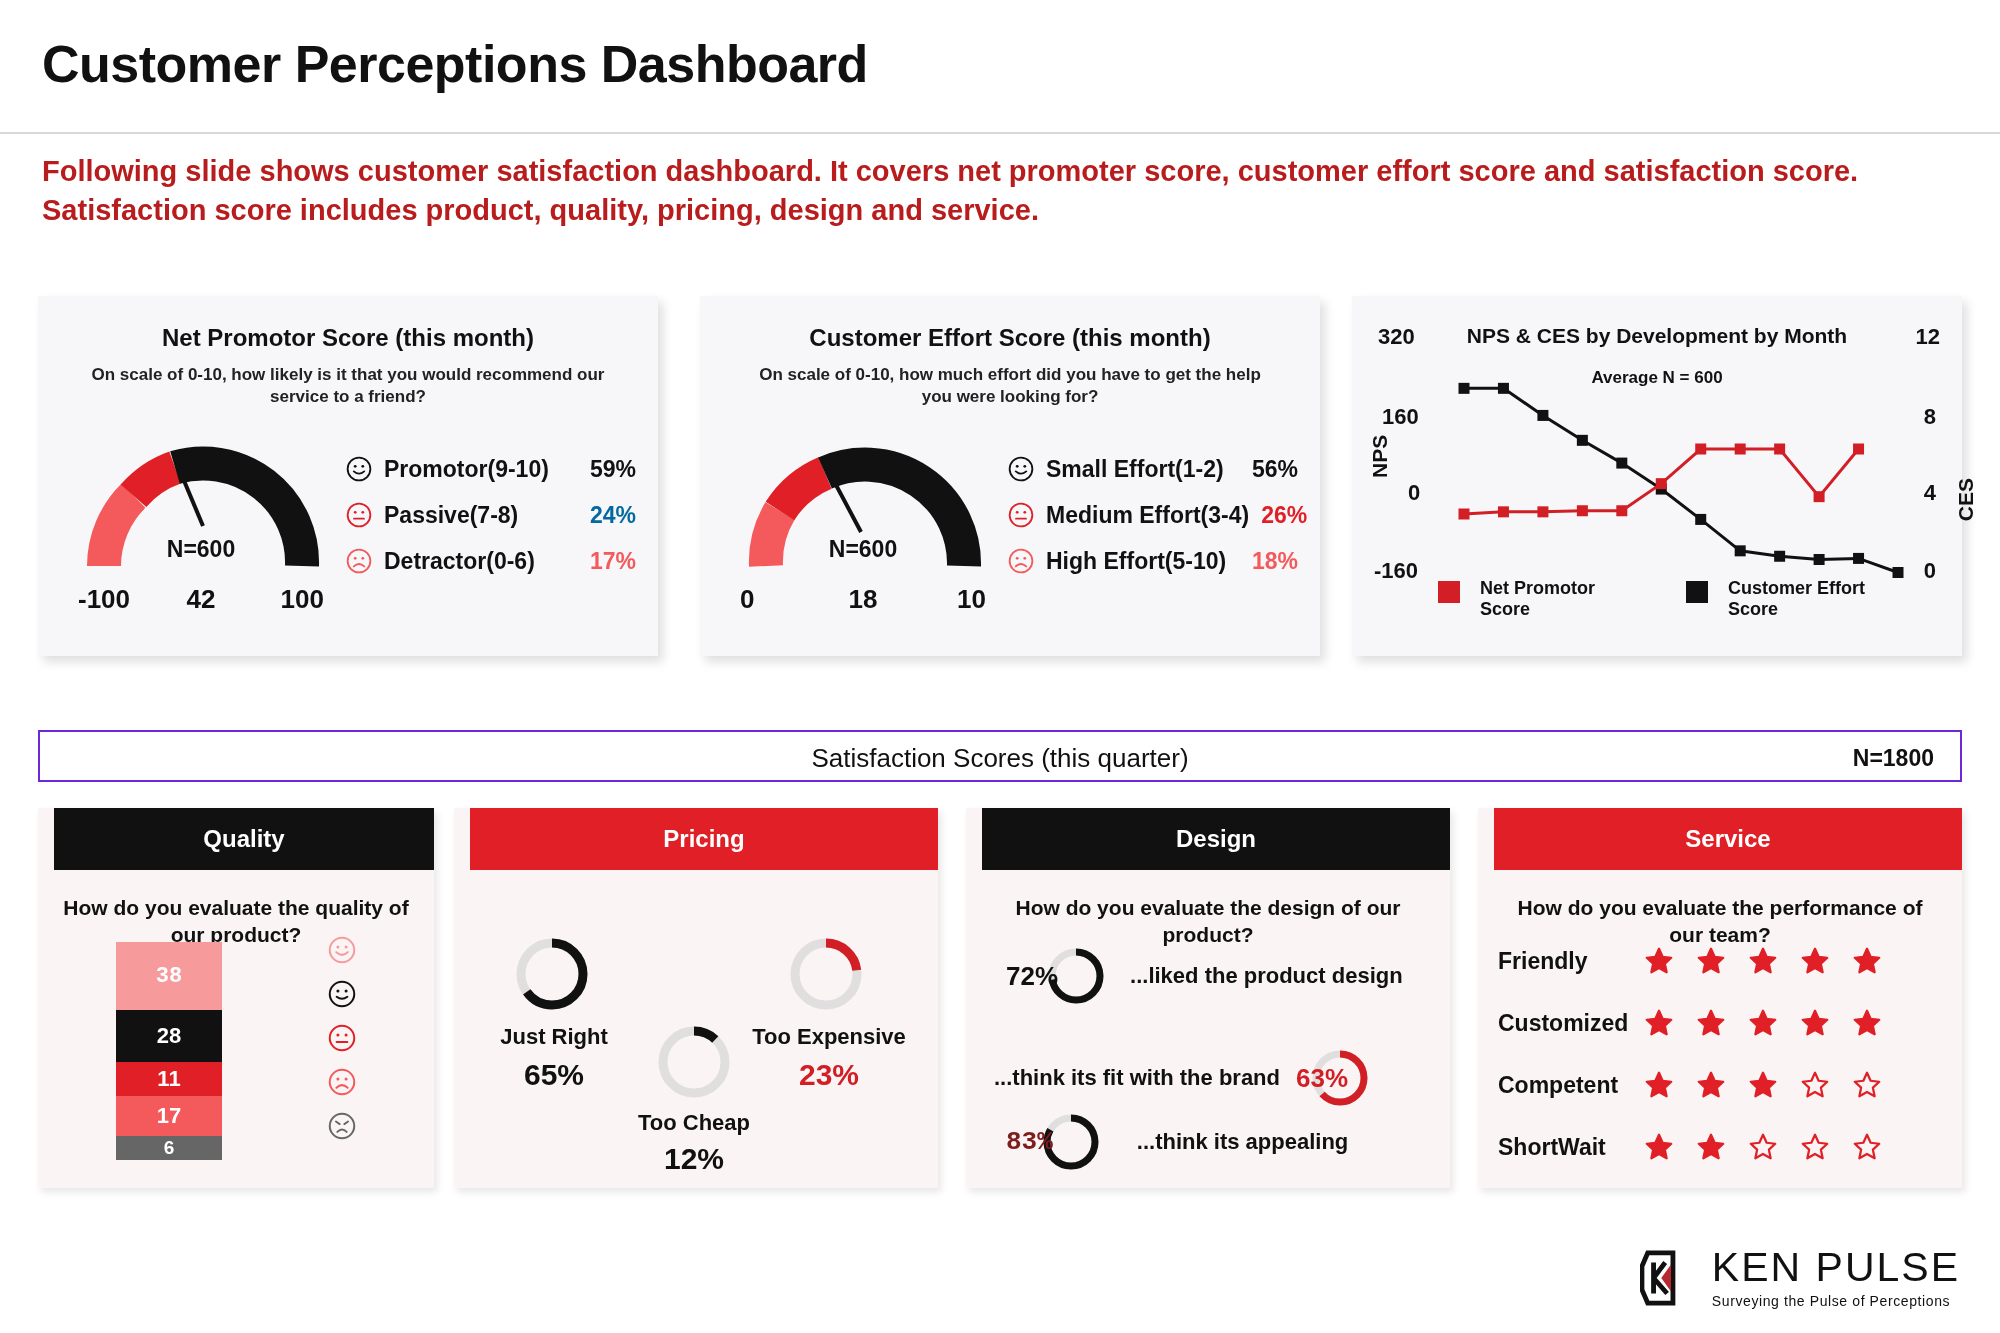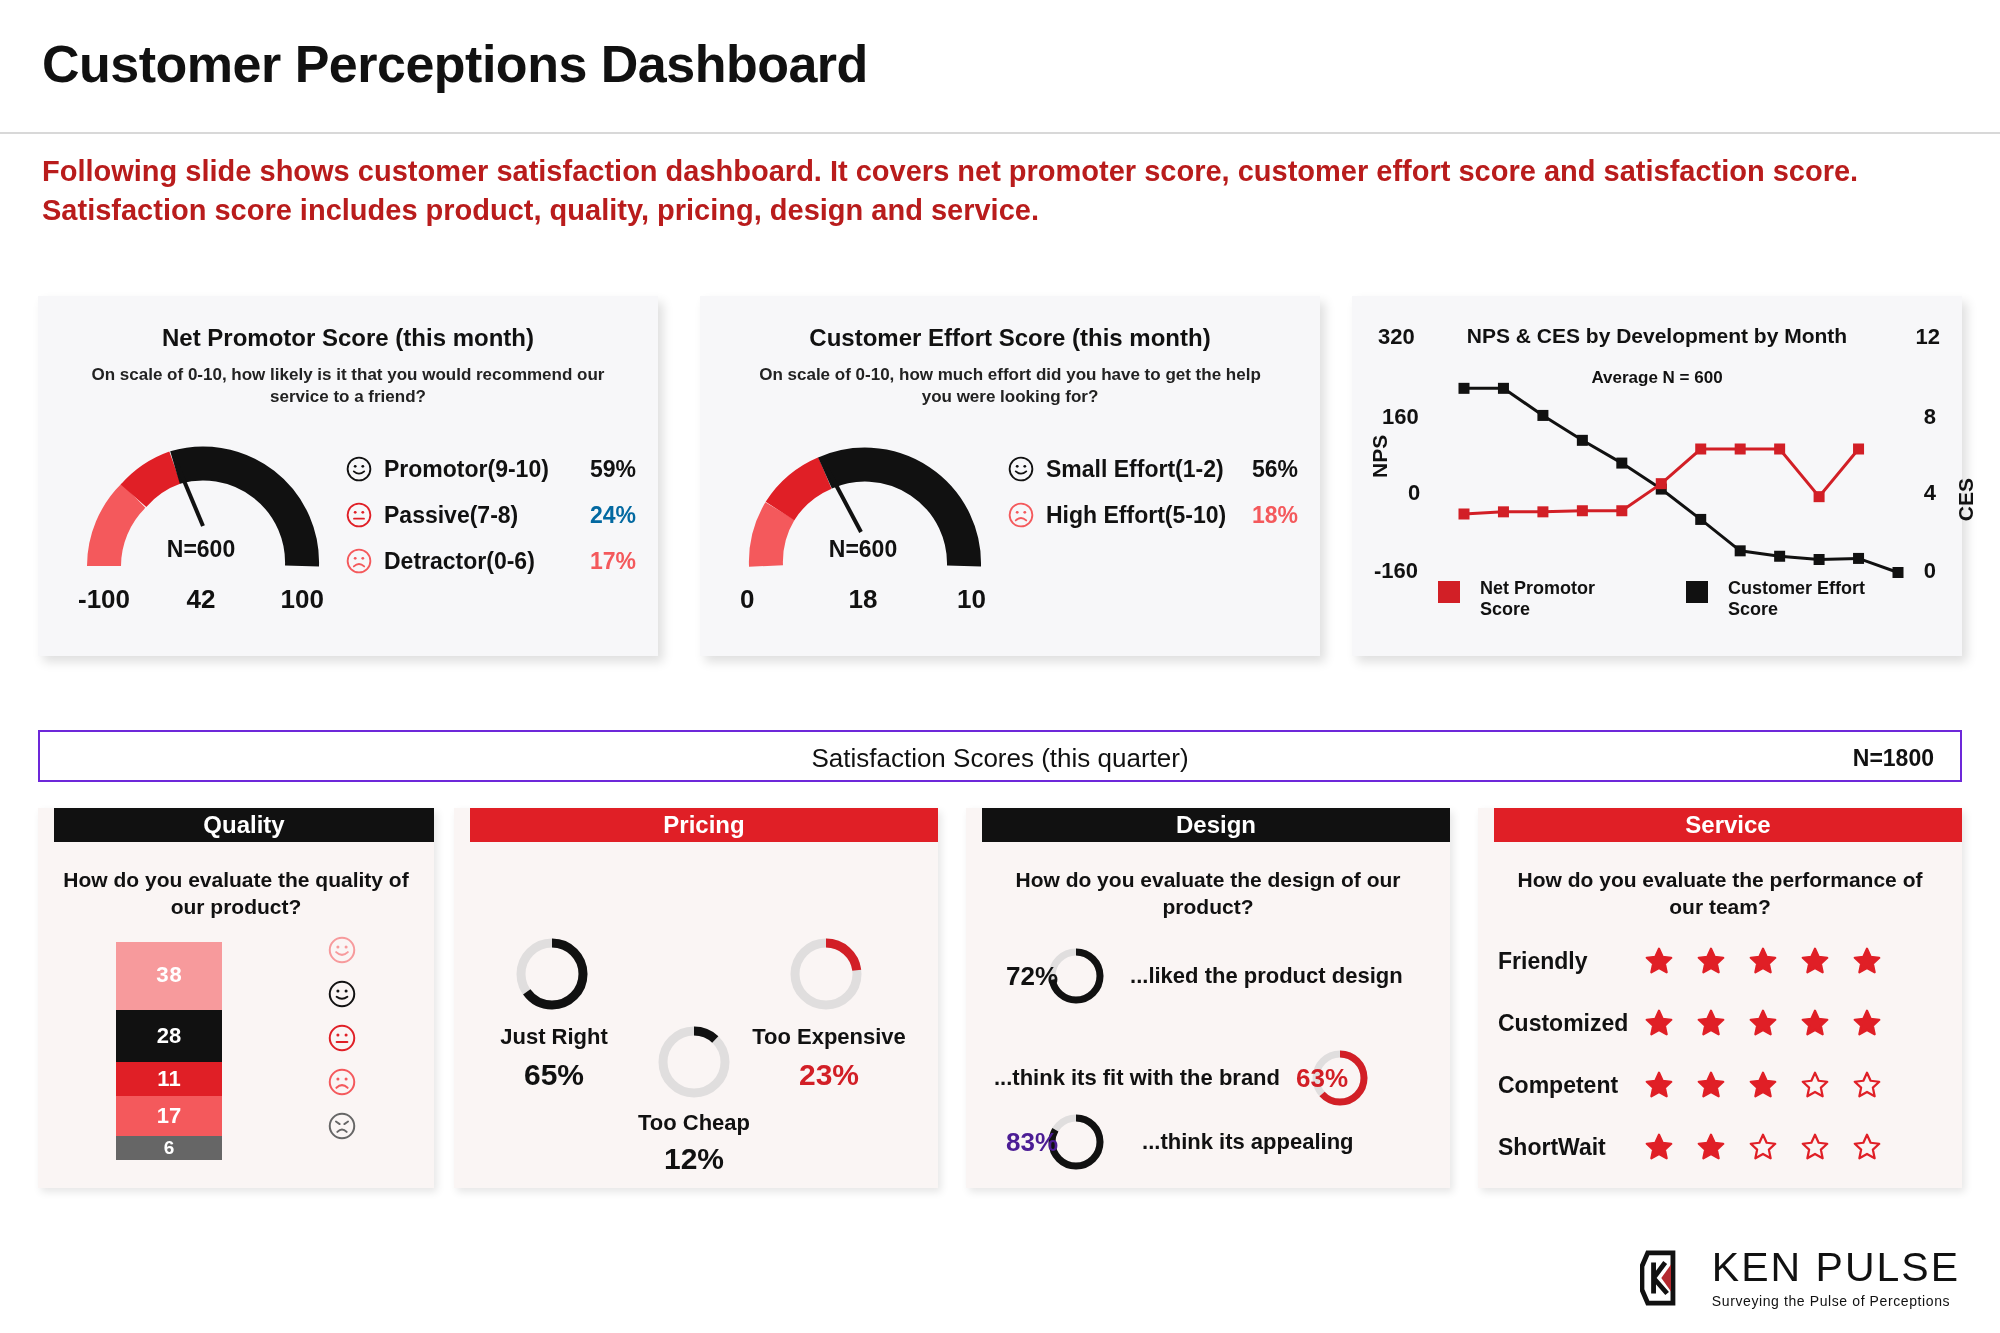--- a/index.html
+++ b/index.html
@@ -95,21 +95,21 @@
   
   .qcard { position: absolute; top: 808px; width: 396px; height: 380px; background: #faf5f4;
            box-shadow: 3px 4px 8px rgba(0,0,0,0.10); }
   #q-quality { left: 38px; }
   #q-pricing { left: 454px; }
   #q-design  { left: 966px; width: 484px; }
   #q-service { left: 1478px; width: 484px; }
   #q-pricing { width: 484px; }
   #q-quality { width: 396px; }
 
-  .qhead { height: 34px; display: flex; align-items: center; justify-content: center;
+  .qhead { height: 62px; display: flex; align-items: center; justify-content: center;
            font-size: 24px; font-weight: 700; color: #fff; margin-left: 16px; }
   .qquestion { text-align: center; font-size: 21px; font-weight: 700; color: #111;
                margin-top: 24px; line-height: 1.3; padding: 0 20px; }
 
   
   .stack-wrap { position: absolute; left: 78px; top: 134px; width: 106px; }
   .stack-seg { display: flex; align-items: center; justify-content: center;
                color: #fff; font-weight: 700; font-size: 22px; }
   .face-col { position: absolute; left: 290px; top: 128px; display: flex;
               flex-direction: column; gap: 16px; align-items: center; }
@@ -216,20 +216,30 @@
     <div class="legend">
       <div class="legend-row">
         <svg class="legend-face" viewBox="0 0 24 24">
           <circle cx="12" cy="12" r="10.5" fill="none" stroke="#111" stroke-width="1.7"></circle>
           <circle cx="8.5" cy="9.5" r="1.3" fill="#111"></circle>
             <circle cx="15.5" cy="9.5" r="1.3" fill="#111"></circle>
           <path d="M 7.2 14.2 Q 12 18.4 16.8 14.2" fill="none" stroke="#111" stroke-width="1.7" stroke-linecap="round"></path>
         </svg>
         <span class="legend-label">Small Effort(1-2)</span>
         <span class="legend-pct" style="color:#111111">56%</span>
+      </div>
+      <div class="legend-row">
+        <svg class="legend-face" viewBox="0 0 24 24">
+          <circle cx="12" cy="12" r="10.5" fill="none" stroke="#e01f26" stroke-width="1.7"></circle>
+          <circle cx="8.5" cy="9.5" r="1.3" fill="#e01f26"></circle>
+            <circle cx="15.5" cy="9.5" r="1.3" fill="#e01f26"></circle>
+          <path d="M 7.4 15.4 L 16.6 15.4" fill="none" stroke="#e01f26" stroke-width="1.7" stroke-linecap="round"></path>
+        </svg>
+        <span class="legend-label">Medium Effort(3-4)</span>
+        <span class="legend-pct" style="color:#e01f26">26%</span>
       </div>
       <div class="legend-row">
         <svg class="legend-face" viewBox="0 0 24 24">
           <circle cx="12" cy="12" r="10.5" fill="none" stroke="#f4595c" stroke-width="1.7"></circle>
           <circle cx="8.5" cy="9.5" r="1.3" fill="#f4595c"></circle>
             <circle cx="15.5" cy="9.5" r="1.3" fill="#f4595c"></circle>
           <path d="M 7.2 17 Q 12 12.4 16.8 17" fill="none" stroke="#f4595c" stroke-width="1.7" stroke-linecap="round"></path>
         </svg>
         <span class="legend-label">High Effort(5-10)</span>
         <span class="legend-pct" style="color:#f4595c">18%</span>
@@ -385,21 +395,21 @@
     <div class="d-row" style="left:28px; top:238px;">
       <span class="d-text">...think its fit with the brand</span>
       <span class="d-pct" style="color:#d21f26; margin-left:16px; margin-right:-40px; z-index:2;">63%</span>
       <svg width="64" height="64" viewBox="0 0 64 64">
         <circle cx="32" cy="32" r="24" fill="none" stroke="#e0dede" stroke-width="7"></circle>
         <circle cx="32" cy="32" r="24" fill="none" stroke="#d21f26" stroke-width="7" stroke-dasharray="95.0 55.8" transform="rotate(-90 32 32)"></circle>
       </svg>
     </div>
 
     <div class="d-row" style="left:40px; top:302px;">
-      <span class="d-pct" style="color:#4c1d95; margin-right:-14px; z-index:2;">83%</span>
+      <span class="d-pct" style="color:#7f1d1d; margin-right:-14px; z-index:2;font-family:Liberation Mono, monospace;">83%</span>
       <svg width="64" height="64" viewBox="0 0 64 64">
         <circle cx="32" cy="32" r="24" fill="none" stroke="#e0dede" stroke-width="7"></circle>
         <circle cx="32" cy="32" r="24" fill="none" stroke="#111111" stroke-width="7" stroke-dasharray="125.2 25.6" transform="rotate(-90 32 32)"></circle>
       </svg>
       <span class="d-text" style="margin-left:34px;">...think its appealing</span>
     </div>
   </div>
 
   <div class="qcard" id="q-service">
     <div class="qhead" style="background:#e01f26">Service</div>

